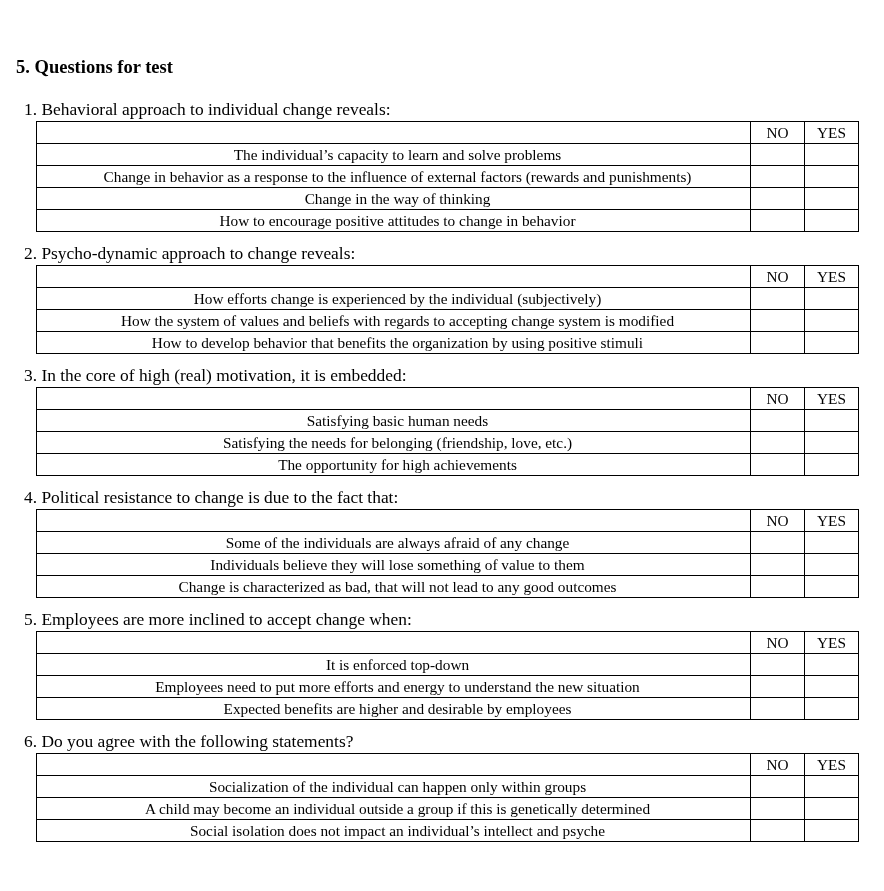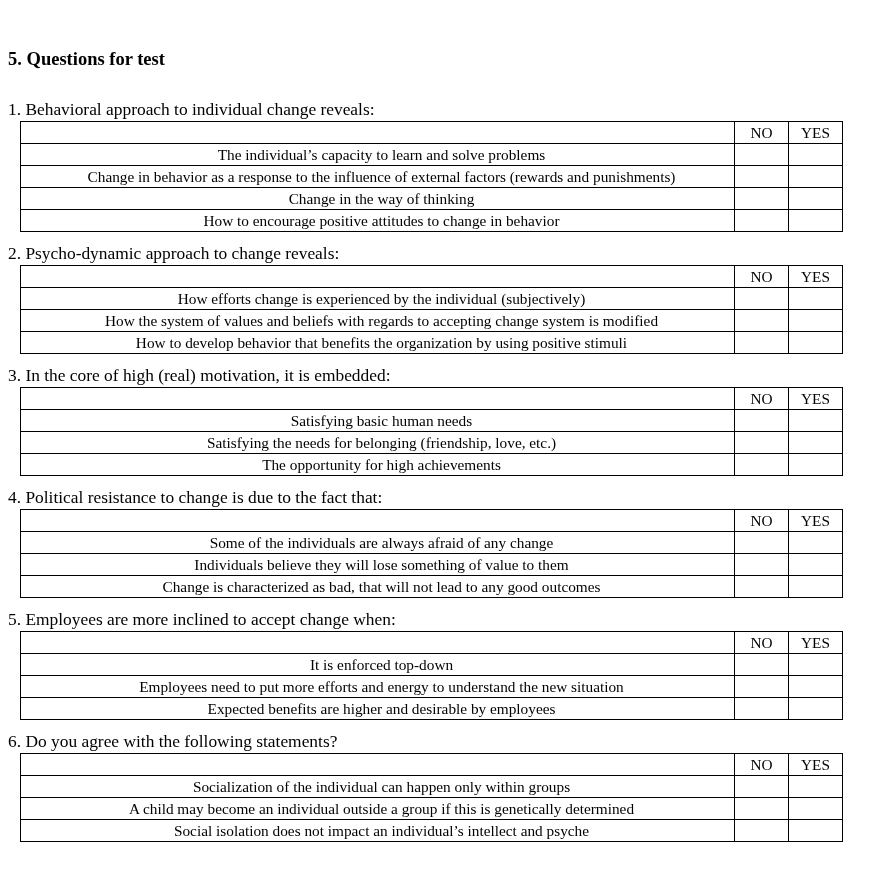--- a/index.html
+++ b/index.html
@@ -21,30 +21,30 @@
     width: 884px;
     height: 891px;
     padding: 0;
     box-sizing: border-box;
     overflow: hidden;
   }
   .doc-title {
     font-size: 18.5px;
     font-weight: bold;
     line-height: 1;
-    margin: 0;
+    margin: 8px;
     padding: 0;
     position: absolute;
     left: 8px;
     top: 50px;
     white-space: nowrap;
   }
   .sections {
     position: absolute;
-    left: 0;
+    left: 16px;
     top: 99px;
     width: 848px;
   }
   .qblock {
     margin: 0 0 11px 0;
   }
   .qheading {
     font-size: 17.4px;
     font-weight: normal;
     line-height: 20px;

